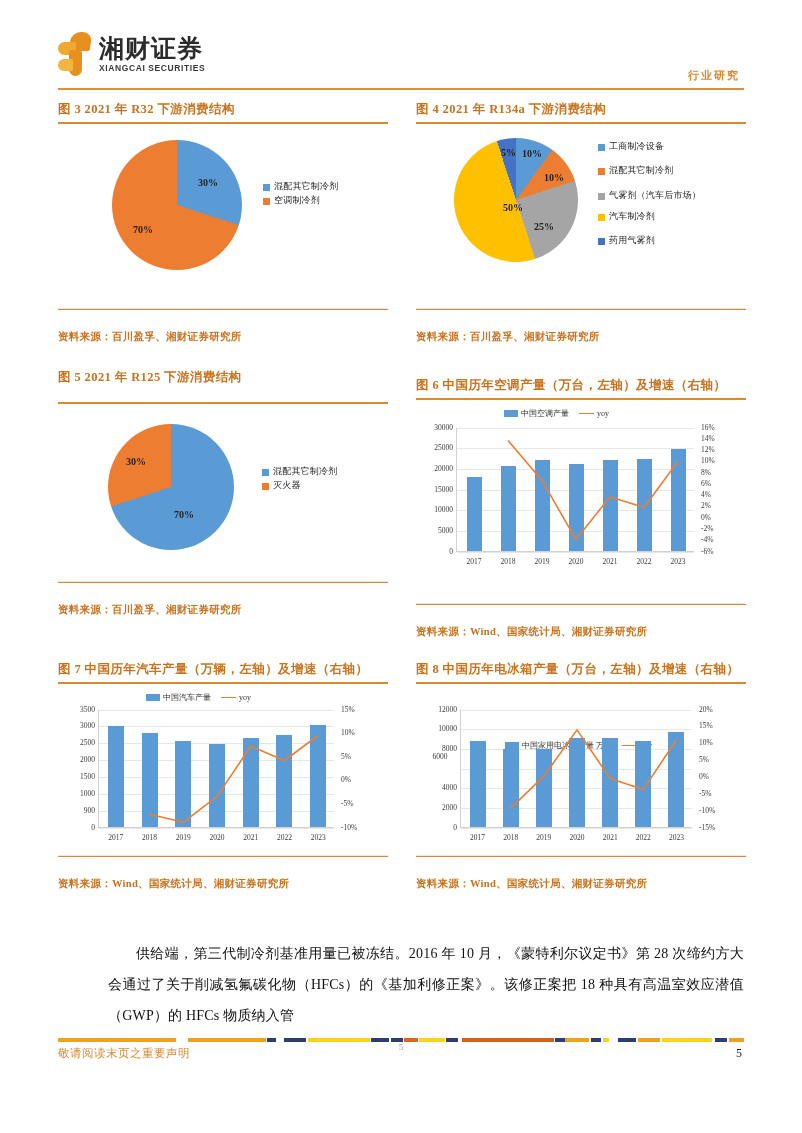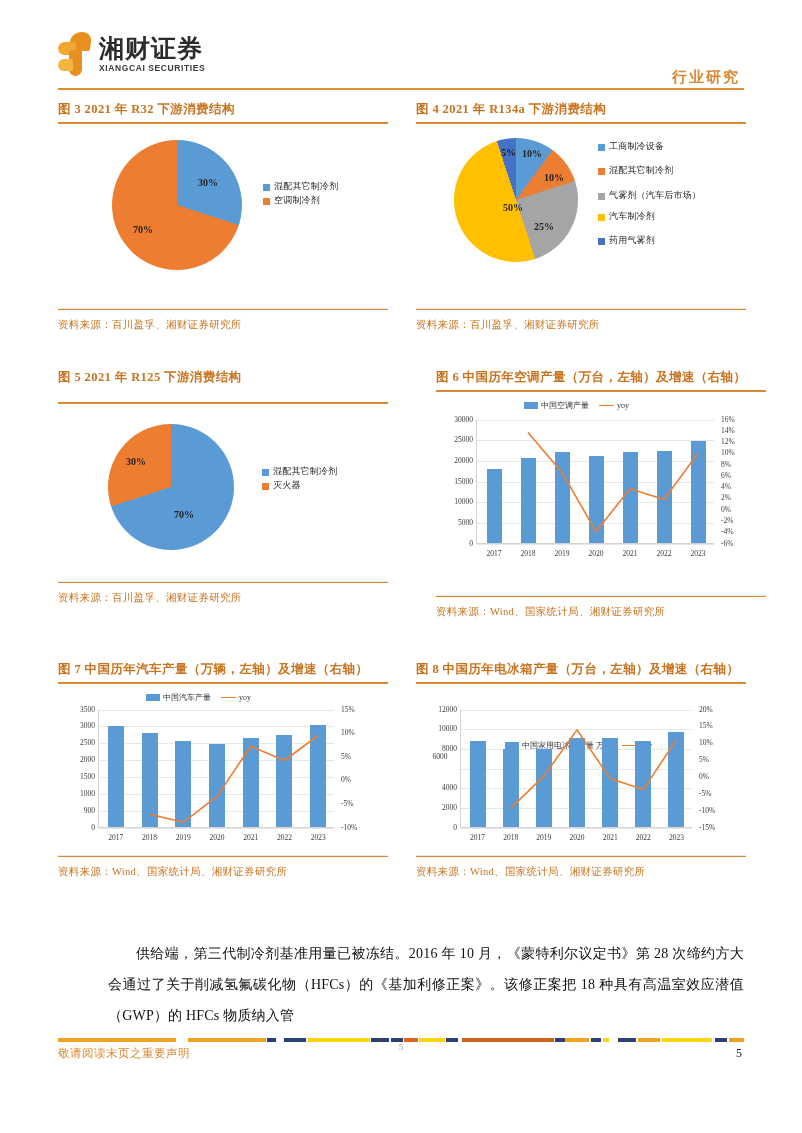--- a/index.html
+++ b/index.html
@@ -79,21 +79,21 @@
     font-family: "Liberation Sans", sans-serif;
     font-size: 8.5px;
     font-weight: 700;
     letter-spacing: 0.6px;
     color: #3a3a3a;
     margin-top: 2px;
   }
   .header-right {
     position: absolute;
     right: 62px; top: 68px;
-    font-size: 15px;
+    font-size: 11px;
     color: #D9892F;
     letter-spacing: 2px;
     font-weight: 700;
   }
   .header-rule {
     position: absolute;
     left: 58px; top: 88px;
     width: 686px; height: 1.6px;
     background: #E0912F;
   }
@@ -119,22 +119,23 @@
     background: #fff;
   }
   .fig-src-rule {
     height: 1.2px;
     background: #D9892F;
   }
   .fig-src {
     font-size: 10.5px;
     color: #C8731E;
     letter-spacing: 0.3px;
-    padding-top: 8px;
+    padding-top: 20px;
     white-space: nowrap;
+    font-weight: bold;
   }
   .fig-inner-rule {
     position: absolute;
     left: 0; bottom: 0;
     height: 1px;
     background: #e9e9e9;
     width: 100%;
   }
 
   
@@ -392,21 +393,21 @@
           <span class="legend-sw" style="background:#ED7D31;"></span>
           <span class="legend-lb">灭火器</span>
         </div>
       </div>
       <div class="fig-inner-rule"></div>
     </div>
     <div class="fig-src-rule"></div>
     <div class="fig-src">资料来源：百川盈孚、湘财证券研究所</div>
   </div>
 
-  <div class="fig" style="left:416px; top:368px; width:330px;margin-left:20px;">
+  <div class="fig" style="left:416px; top:376px; width:330px;">
     <div class="fig-title">图 6 中国历年空调产量（万台，左轴）及增速（右轴）</div>
     <div class="fig-title-rule"></div>
     <div class="fig-body" style="height:204px;">
       <div class="combo-legend" style="left:88px; top:8px;">
         <span class="ci">
             <span class="cl-bar"></span>
             <span>中国空调产量</span>
           </span>
         <span class="ci">
             <span class="cl-line"></span>

